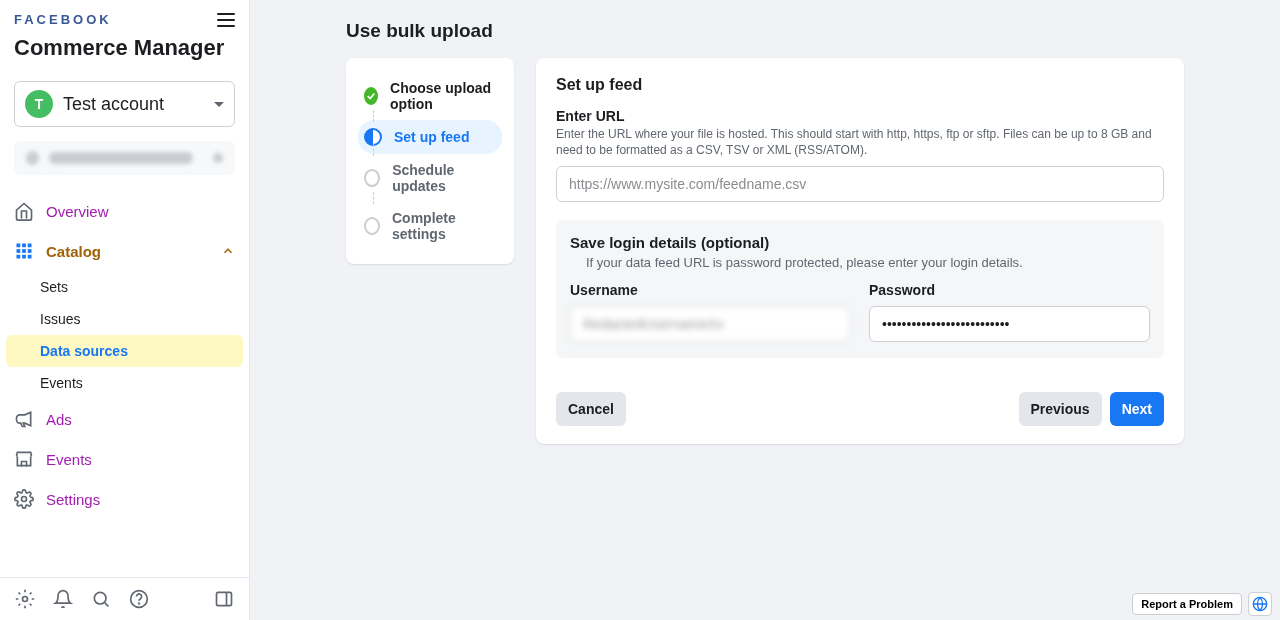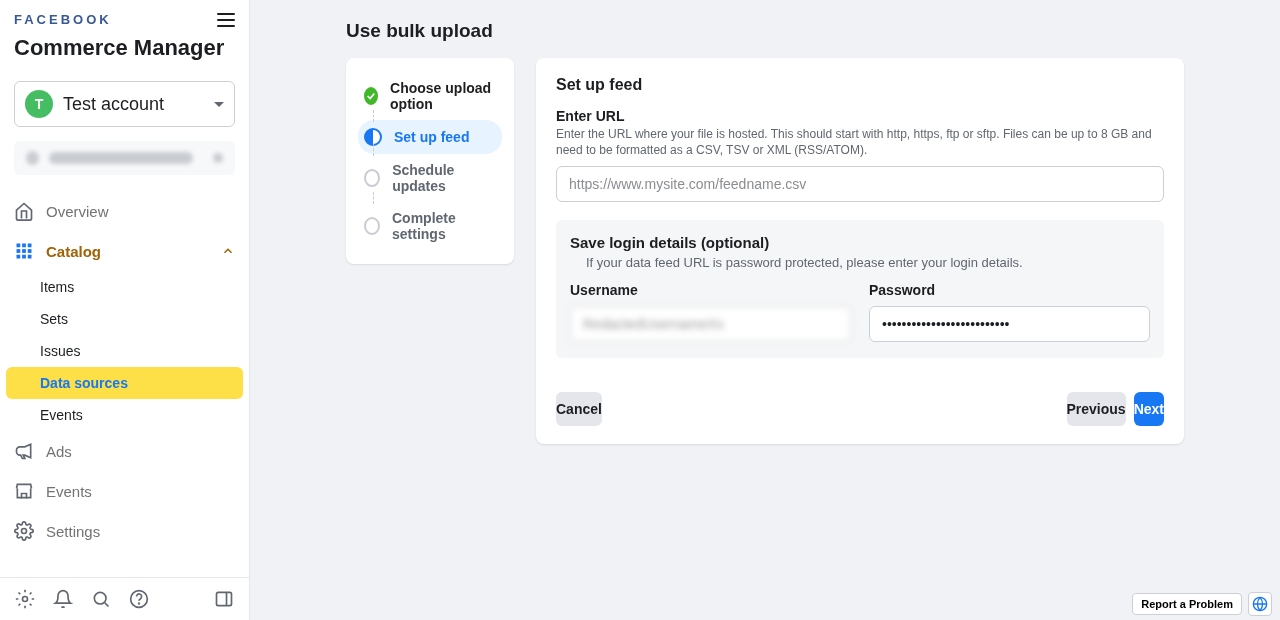--- a/index.html
+++ b/index.html
@@ -18,27 +18,27 @@
   .account-selector { margin: 10px 14px 8px; border: 1px solid #ccd0d5; border-radius: 6px; padding: 8px 10px; display: flex; align-items: center; gap: 10px; cursor: pointer; }
   .avatar-badge { width: 28px; height: 28px; border-radius: 50%; background: #45bd62; color: #fff; display: flex; align-items: center; justify-content: center; font-weight: 700; font-size: 14px; }
   .account-name { flex: 1; font-size: 18px; }
   .caret-down { border-left: 5px solid transparent; border-right: 5px solid transparent; border-top: 5px solid #606770; }
 
   .blurred-row { margin: 6px 14px 12px; border-radius: 6px; padding: 10px 12px; display: flex; align-items: center; gap: 10px; background: #f7f8fa; }
   .blurred-pill { width: 150px; height: 12px; background: #c9ccd1; border-radius: 6px; filter: blur(2px); }
   .blurred-dot { width: 14px; height: 14px; background: #c9ccd1; border-radius: 50%; filter: blur(2px); }
 
   .nav { flex: 1; overflow: auto; padding: 4px 0; }
-  .nav-item { display: flex; align-items: center; gap: 12px; padding: 10px 14px; font-size: 15px; color: #737373; cursor: pointer; }
+  .nav-item { display: flex; align-items: center; gap: 12px; padding: 10px 14px; font-size: 15px; color: #a21caf; cursor: pointer; }
   .nav-item .icon { width: 20px; height: 20px; color: #606770; display: flex; align-items: center; justify-content: center; }
   .nav-item.active { color: #a16207; font-weight: 600; }
   .nav-item.active .icon { color: #1877f2; }
   .nav-item .chev { margin-left: auto; }
   .sub-item { padding: 8px 14px 8px 40px; font-size: 14px; color: #1c1e21; cursor: pointer; }
-  .sub-item.selected { background: #fde047; color: #1877f2; font-weight: 600; border-radius: 6px; margin: 0 6px; padding-left: 34px; }
+  .sub-item.selected { background: #fef9c3; color: #1877f2; font-weight: 600; border-radius: 6px; margin: 0 6px; padding-left: 34px; }
 
   .sidebar-footer { border-top: 1px solid #e4e6eb; padding: 10px 14px; display: flex; gap: 16px; align-items: center; color: #606770; }
   .sidebar-footer .spacer { flex: 1; }
   .footer-icon { width: 22px; height: 22px; display: flex; align-items: center; justify-content: center; cursor: pointer; }
 
   
   .main { flex: 1; position: relative; padding: 20px 96px 20px 96px; overflow: auto; }
   .page-title { font-size: 19px; font-weight: 700; color: #1c1e21; margin-bottom: 16px; }
 
   .columns { display: flex; gap: 22px; align-items: flex-start; }
@@ -63,21 +63,21 @@
   .login-box { margin-top: 18px; background: #f5f6f7; border-radius: 6px; padding: 14px 14px 16px; }
   .login-title { font-size: 15px; font-weight: 700; }
   .login-help { font-size: 13px; color: #606770; margin: 4px 16px 12px; }
   .login-grid { display: flex; gap: 18px; }
   .login-col { flex: 1; }
   .login-col .field-label { font-size: 14px; }
   .login-col input { margin-top: 6px; background: #fff; }
   .blurred-text { filter: blur(3px); color: #999; }
 
   .panel-actions { margin-top: auto; padding-top: 28px; display: flex; gap: 8px; }
-  .btn { border: none; border-radius: 6px; padding: 9px 0; font-size: 14px; font-weight: 600; cursor: pointer; text-align: right; }
+  .btn { border: none; border-radius: 6px; padding: 9px 12px; font-size: 14px; font-weight: 600; cursor: pointer; text-align: right; }
   .btn-secondary { background: #e4e6eb; color: #1c1e21; }
   .btn-primary { background: #1877f2; color: #fff; }
   .grow { flex: 1; }
 
   
   .report-row { position: absolute; right: 8px; bottom: 4px; display: flex; gap: 6px; align-items: center; }
   .report-btn { background: #fff; border: 1px solid #ccd0d5; border-radius: 4px; padding: 4px 8px; font-size: 11px; font-weight: 600; cursor: pointer; }
   .globe-btn { width: 24px; height: 24px; border: 1px solid #ccd0d5; border-radius: 4px; background: #fff; display: flex; align-items: center; justify-content: center; cursor: pointer; color: #1877f2; }
 
   svg { display: block; }
@@ -136,21 +136,20 @@
             <rect x="17" y="17" width="5" height="5"></rect>
           </svg>
       </span>
       <span>Catalog</span>
       <span class="chev">
         <svg width="14" height="14" viewBox="0 0 24 24" fill="none" stroke="currentColor" stroke-width="2.5">
             <polyline points="6 15 12 9 18 15"></polyline>
           </svg>
       </span>
     </div>
-    <div class="sub-item">Items</div>
     <div class="sub-item">Sets</div>
     <div class="sub-item">Issues</div>
     <div class="sub-item selected">Data sources</div>
     <div class="sub-item">Events</div>
 
     <div class="nav-item">
       <span class="icon">
         <svg width="20" height="20" viewBox="0 0 24 24" fill="none" stroke="currentColor" stroke-width="2">
             <path d="M3 11v2a4 4 0 0 0 4 4h1l2 4h3l-2-4h2l7 3V4l-7 3H7a4 4 0 0 0-4 4z"></path>
           </svg>

